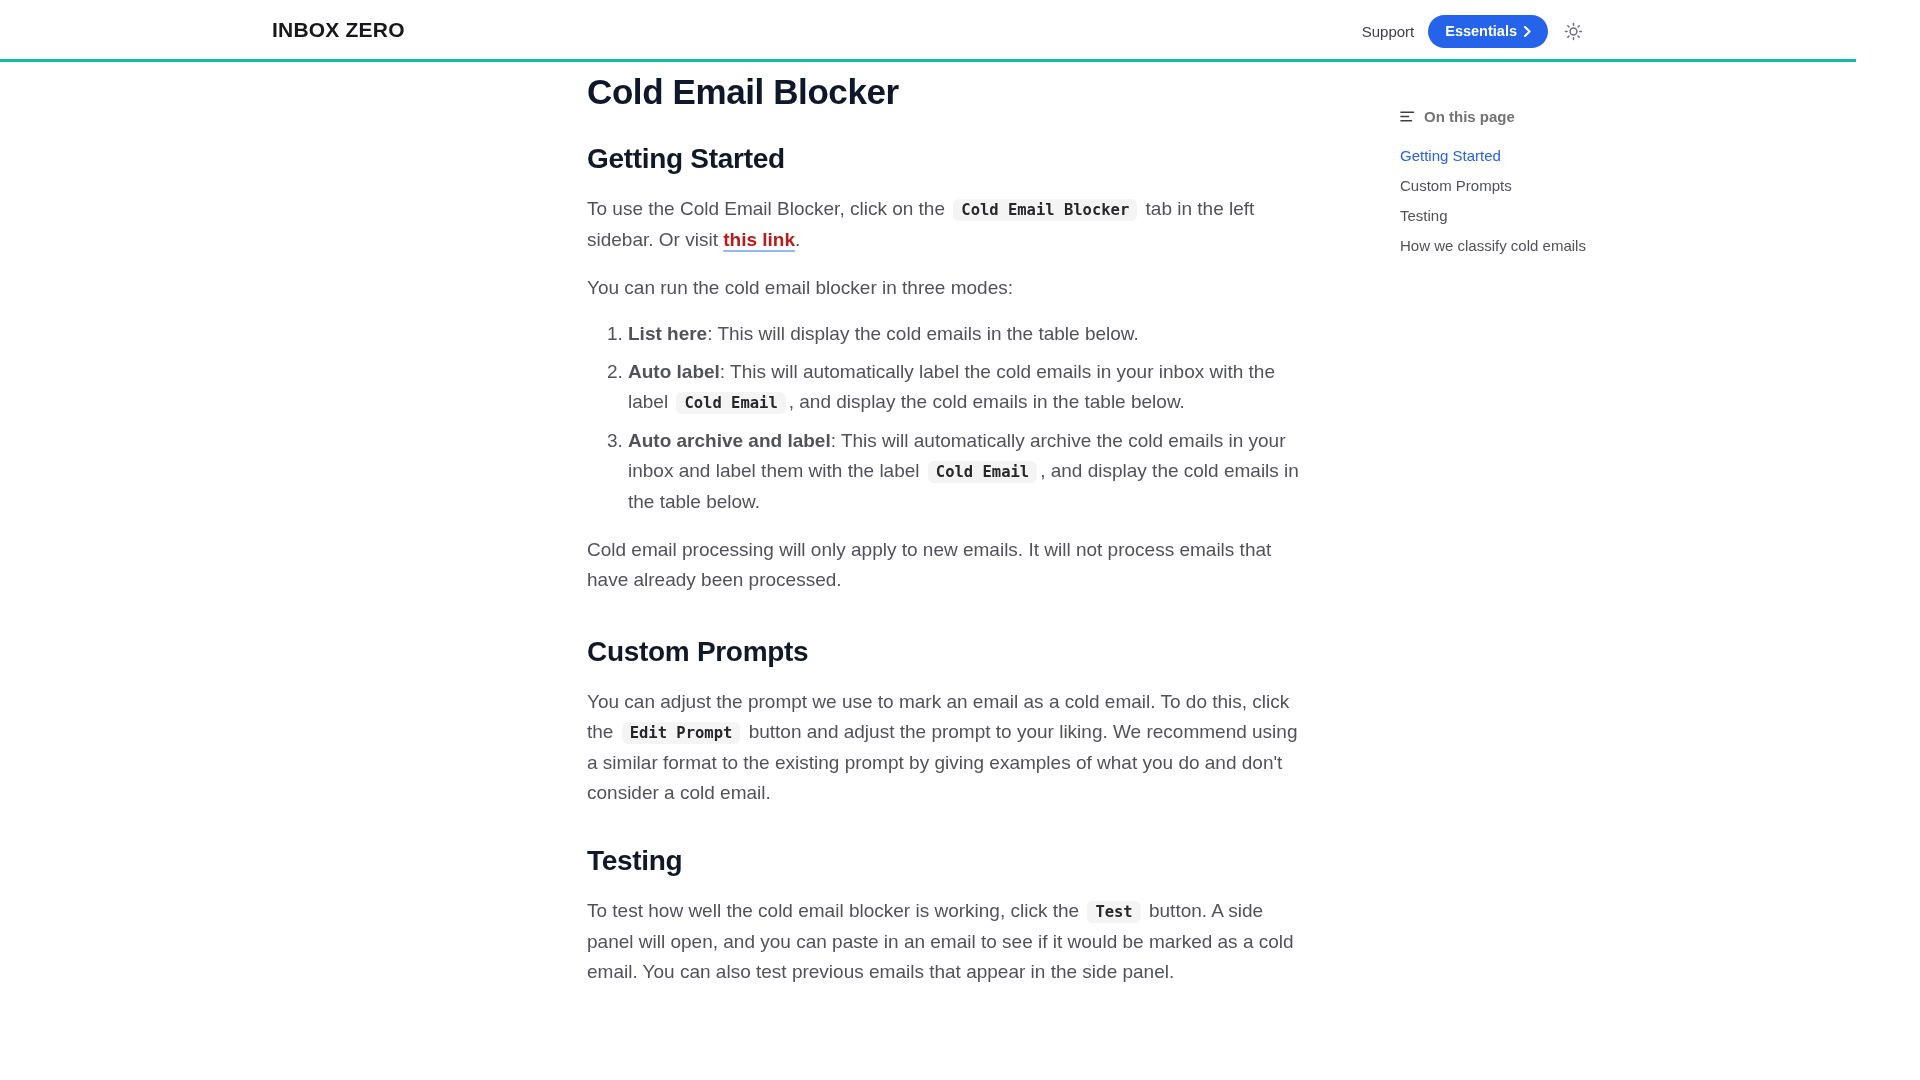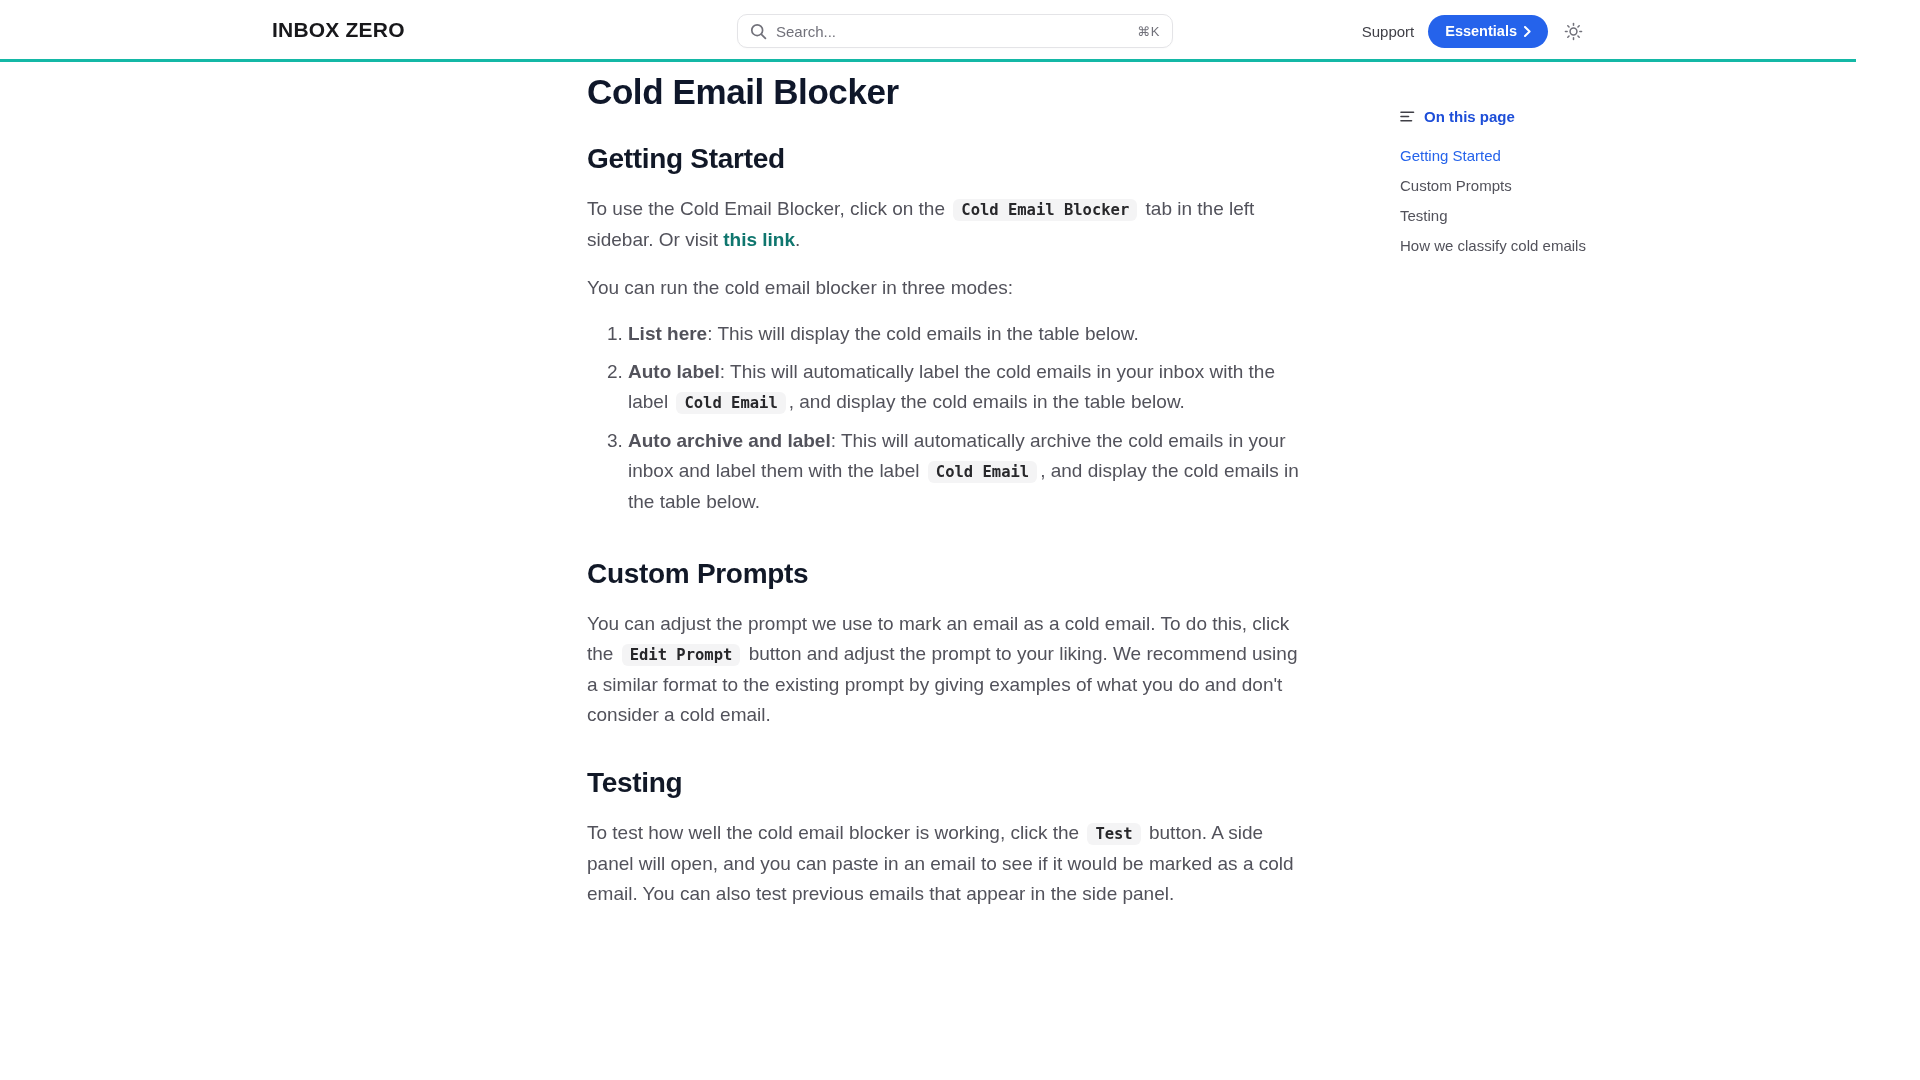--- a/index.html
+++ b/index.html
@@ -41,51 +41,41 @@
     color: #111827; letter-spacing: -0.3px; }
   .section-heading.mt-lg { margin-top: 40px; }
   .section-heading.mt-md { margin-top: 36px; }
   .para { margin-top: 18px; font-size: 19px; line-height: 30px; color: #52525b; }
   .doc-list { margin-top: 16px; padding-left: 41px; }
   .doc-list li { font-size: 19px; line-height: 30px; color: #52525b; margin-bottom: 8px; }
   .doc-list li::marker { color: #52525b; }
   code.chip { font-family: "DejaVu Sans Mono", monospace; font-size: 15.5px; font-weight: 600;
     color: #27272a; background: #f4f4f5; border-radius: 6px; padding: 2px 8px; margin: 0 3px;
     white-space: nowrap; }
-  a.doc-link { color: #0f766e; font-weight: 700; 
+  a.doc-link { color: #b91c1c; font-weight: 700; text-decoration: underline;
     text-decoration-color: #94b9f7; text-decoration-thickness: 1.5px;
     text-underline-offset: 4px; cursor: pointer; }
 
   
   .toc-header { margin-top: 46px; display: flex; align-items: center; gap: 9px; }
-  .toc-title { font-size: 15px; font-weight: 600; color: #1d4ed8; }
+  .toc-title { font-size: 15px; font-weight: 600; color: #737373; }
   .toc-list { list-style: none; margin-top: 20px; }
   .toc-list li { font-size: 15px; line-height: 18px; margin-bottom: 8px; }
   .toc-list a { color: #52525b; cursor: pointer; text-decoration: none; display: inline-block;
     padding: 2px 0; }
   .toc-list a.active { color: #2563eb; }
 
   svg { display: block; }
 </style>
 </head>
 <body>
 
 <div class="header">
   <div class="logo">INBOX ZERO</div>
 
-  <div class="search-box">
-    <span>
-      <svg width="17" height="17" viewBox="0 0 17 17" fill="none">
-        <circle cx="7.2" cy="7.2" r="5.4" stroke="#71717a" stroke-width="1.7"></circle>
-        <line x1="11.4" y1="11.4" x2="15.4" y2="15.4" stroke="#71717a" stroke-width="1.7" stroke-linecap="round"></line>
-      </svg>
-    </span>
-    <span class="search-placeholder">Search...</span>
-    <span class="search-shortcut">⌘K</span>
-  </div>
 
   <div class="header-right">
     <span class="support-link">Support</span>
     <button class="dashboard-btn">
       <span>Essentials</span>
       <span>
         <svg width="7" height="11" viewBox="0 0 7 11" fill="none">
           <path d="M1 1 L5.6 5.5 L1 10" stroke="#ffffff" stroke-width="2" stroke-linecap="round" stroke-linejoin="round"></path>
         </svg>
       </span>
@@ -112,20 +102,21 @@
   <h1 class="page-title">Cold Email Blocker</h1>
 
   <h2 class="section-heading">Getting Started</h2>
   <p class="para"><span>To use the Cold Email Blocker, click on the </span><code class="chip">Cold Email Blocker</code><span> tab in the left sidebar. Or visit </span><a class="doc-link">this link</a><span>.</span></p>
   <p class="para">You can run the cold email blocker in three modes:</p>
   <ol class="doc-list">
     <li><strong>List here</strong><span>: This will display the cold emails in the table below.</span></li>
     <li><strong>Auto label</strong><span>: This will automatically label the cold emails in your inbox with the label </span><code class="chip">Cold Email</code><span>, and display the cold emails in the table below.</span></li>
     <li><strong>Auto archive and label</strong><span>: This will automatically archive the cold emails in your inbox and label them with the label </span><code class="chip">Cold Email</code><span>, and display the cold emails in the table below.</span></li>
   </ol>
+  <p class="para">Cold email processing will only apply to new emails. It will not process emails that have already been processed.</p>
 
   <h2 class="section-heading mt-lg">Custom Prompts</h2>
   <p class="para"><span>You can adjust the prompt we use to mark an email as a cold email. To do this, click the </span><code class="chip">Edit Prompt</code><span> button and adjust the prompt to your liking. We recommend using a similar format to the existing prompt by giving examples of what you do and don't consider a cold email.</span></p>
 
   <h2 class="section-heading mt-md">Testing</h2>
   <p class="para"><span>To test how well the cold email blocker is working, click the </span><code class="chip">Test</code><span> button. A side panel will open, and you can paste in an email to see if it would be marked as a cold email. You can also test previous emails that appear in the side panel.</span></p>
 
 </div>
 
 <div class="toc">

